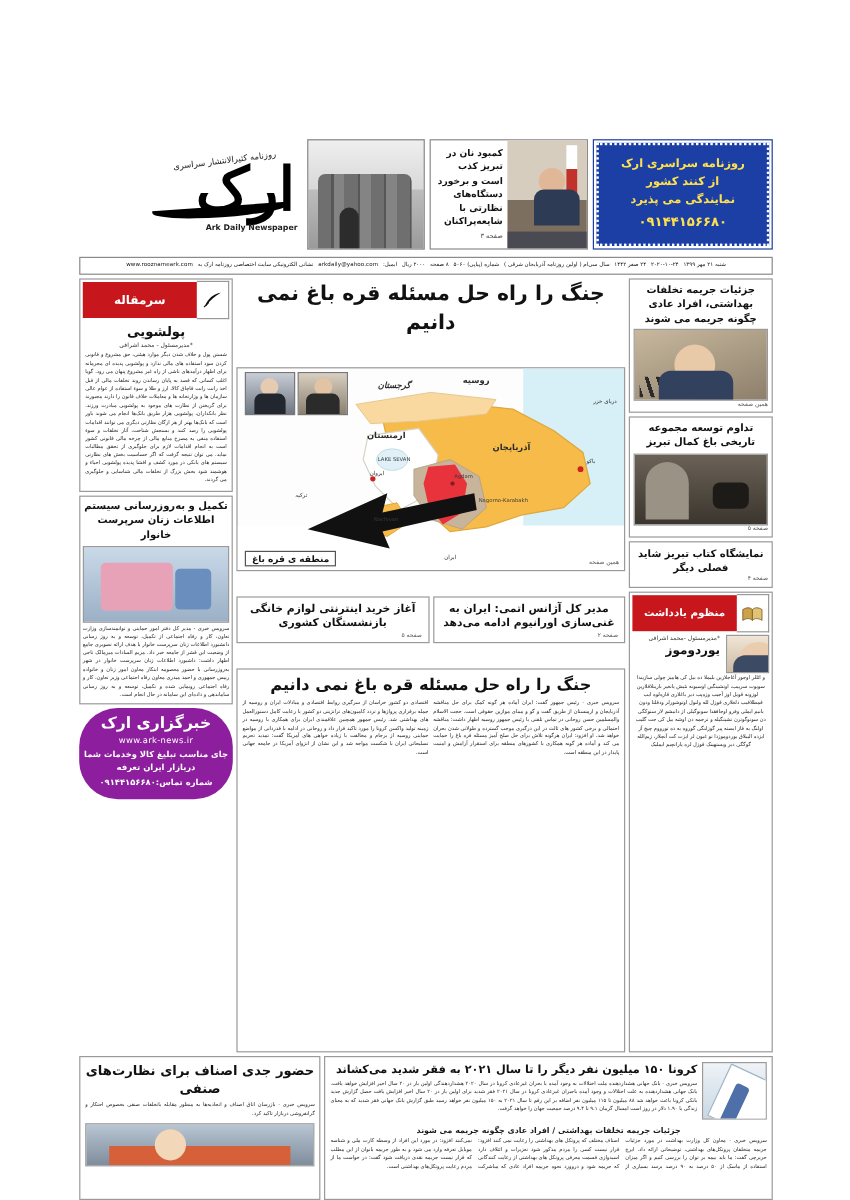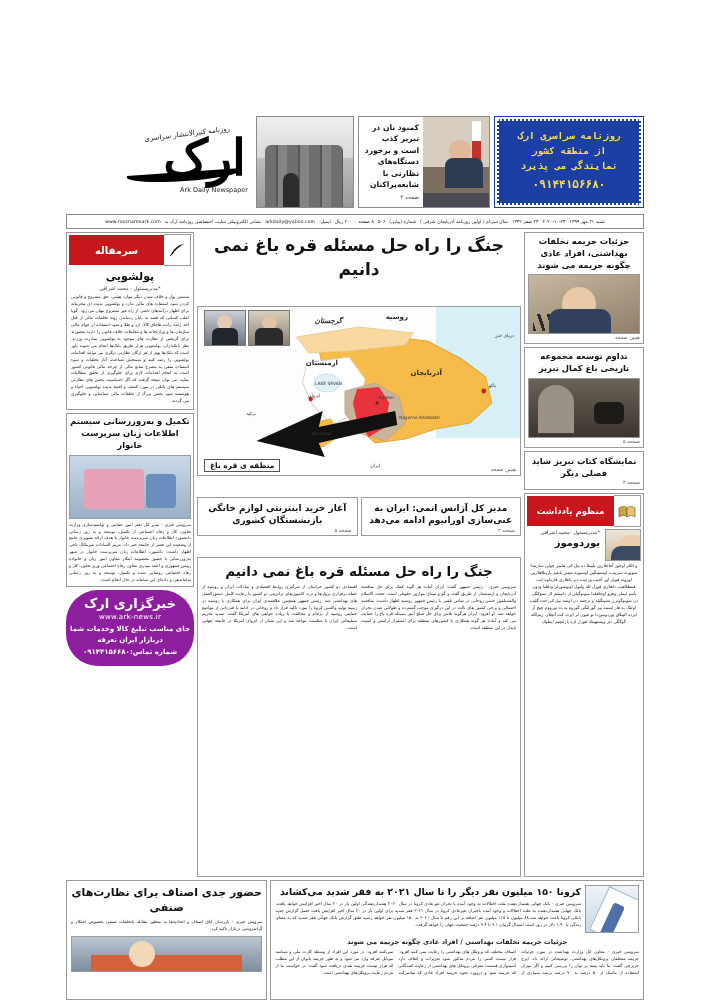--- a/index.html
+++ b/index.html
@@ -6,41 +6,41 @@
   body{width:708px;height:1000px;font-family:"DejaVu Sans","Liberation Sans",sans-serif;color:#111;}
   .page{position:relative;width:708px;height:1000px;background:#fff;box-sizing:border-box;}
   .sheet{position:absolute;left:66px;top:112px;width:578px;height:780px;box-sizing:border-box;}
 
   
   .masthead{display:flex;flex-direction:row-reverse;align-items:stretch;height:100px;}
   .mast-logo{width:190px;position:relative;display:flex;flex-direction:column;align-items:flex-start;justify-content:center;padding-right:4px;box-sizing:border-box;}
   .mast-sub{font-size:7px;color:#222;transform:rotate(-7deg);margin-right:22px;margin-bottom:-4px;letter-spacing:.5px;white-space:nowrap;}
   .mast-name{font-family:"DejaVu Serif","Liberation Serif",serif;font-size:50px;font-weight:700;line-height:.95;color:#000;margin-right:6px;letter-spacing:-2px;}
   .mast-swoosh{width:115px;height:9px;background:#000;border-radius:0 0 60% 60%/0 0 100% 100%;margin:-10px 10px 0 0;transform:rotate(-4deg);}
-  .mast-eng{font-size:6.5px;color:#222;margin-top:5px;margin-right:4px;direction:ltr;text-align:right;}
+  .mast-eng{font-size:6.5px;color:#222;margin-top:5px;margin-right:4px;direction:ltr;text-align:right;font-weight:bold;}
 
   .mast-photo{width:96px;border:1px solid #8a8a8a;margin:4px 4px 4px 0;overflow:hidden;position:relative;background:#cfcfcf;}
   .ruin{position:absolute;inset:0;background:
      linear-gradient(#efefef,#d8d8d8 45%,#bdbdbd 46%,#9a9a9a);}
   .ruin:before{content:"";position:absolute;left:8px;bottom:0;width:78px;height:62px;
      background:repeating-linear-gradient(90deg,#6f6f6f 0 11px,#575757 11px 13px,#848484 13px 22px);
      border-radius:6px 6px 0 0;}
   .ruin:after{content:"";position:absolute;left:26px;bottom:0;width:16px;height:34px;background:#2c2c2c;border-radius:8px 8px 0 0;}
 
   .mast-lead{flex:1;display:flex;flex-direction:row-reverse;border:1px solid #8a8a8a;margin:4px 4px 4px 0;background:#fff;overflow:hidden;}
   .lead-txt{width:64px;font-size:7.6px;font-weight:700;line-height:1.5;padding:5px 4px 0 2px;box-sizing:border-box;}
   .lead-pg{font-size:5.5px;font-weight:400;color:#444;margin-top:3px;}
   .lead-img{flex:1;position:relative;background:linear-gradient(#d9cfc2,#b8a894);}
   .li-wall{position:absolute;inset:0;background:linear-gradient(180deg,#d7cdbf 0 55%,#7d6f5f 55% 100%);}
   .li-flag{position:absolute;right:12%;top:4%;width:9px;height:56%;background:linear-gradient(#fff 0 40%,#c2322d 40% 100%);}
   .li-head{position:absolute;left:40%;top:26%;width:22px;height:22px;border-radius:50%;background:#e0b897;}
   .li-body{position:absolute;left:33%;top:46%;width:38px;height:30px;background:#2e3b55;border-radius:8px 8px 0 0;}
   .li-desk{position:absolute;left:0;bottom:0;width:100%;height:16%;background:#4a4a52;}
 
-  .mast-ad{width:150px;border:1px solid #1a3fa0;background:#fff;margin:4px 0 4px 0;padding:2px;box-sizing:border-box;font-family:Liberation Mono, monospace;}
+  .mast-ad{width:150px;border:1px solid #1a3fa0;background:#fff;margin:4px 0 4px 0;padding:2px;box-sizing:border-box;}
   .mast-ad-in{background:#1b3fa5;border:2px dotted #fff;height:100%;box-sizing:border-box;display:flex;flex-direction:column;align-items:center;justify-content:center;gap:2px;padding:4px 2px;}
   .mast-ad-in div{color:#ffe14d;font-size:9.5px;font-weight:700;line-height:1.35;text-align:center;}
   .mast-ad-in .phone{font-size:11px;letter-spacing:.5px;margin-top:2px;}
 
   
   .infobar{border:1px solid #8a8a8a;height:13px;display:flex;align-items:center;justify-content:center;font-size:4.6px;color:#111;letter-spacing:.1px;overflow:hidden;white-space:nowrap;margin-top:2px;}
   .infobar span{margin:0 2px;}
   .infobar .url{direction:ltr;}
 
   
@@ -148,21 +148,21 @@
         <div class="li-flag"></div>
         <div class="li-head"></div>
         <div class="li-body"></div>
         <div class="li-desk"></div>
       </div>
     </div>
 
     <div class="mast-ad">
       <div class="mast-ad-in">
         <div>روزنامه سراسری ارک</div>
-        <div>از منطقه کشور</div>
+        <div>از کنند کشور</div>
         <div>نمایندگی می پذیرد</div>
         <div class="phone">۰۹۱۴۴۱۵۶۶۸۰</div>
       </div>
     </div>
   </div>
 
   <div class="infobar">
     <span>شنبه ۲۱ مهر ۱۳۹۹</span>
     <span>۲۰۲۰-۱۰-۲۴</span>
     <span>۲۴ صفر ۱۴۴۲</span>

